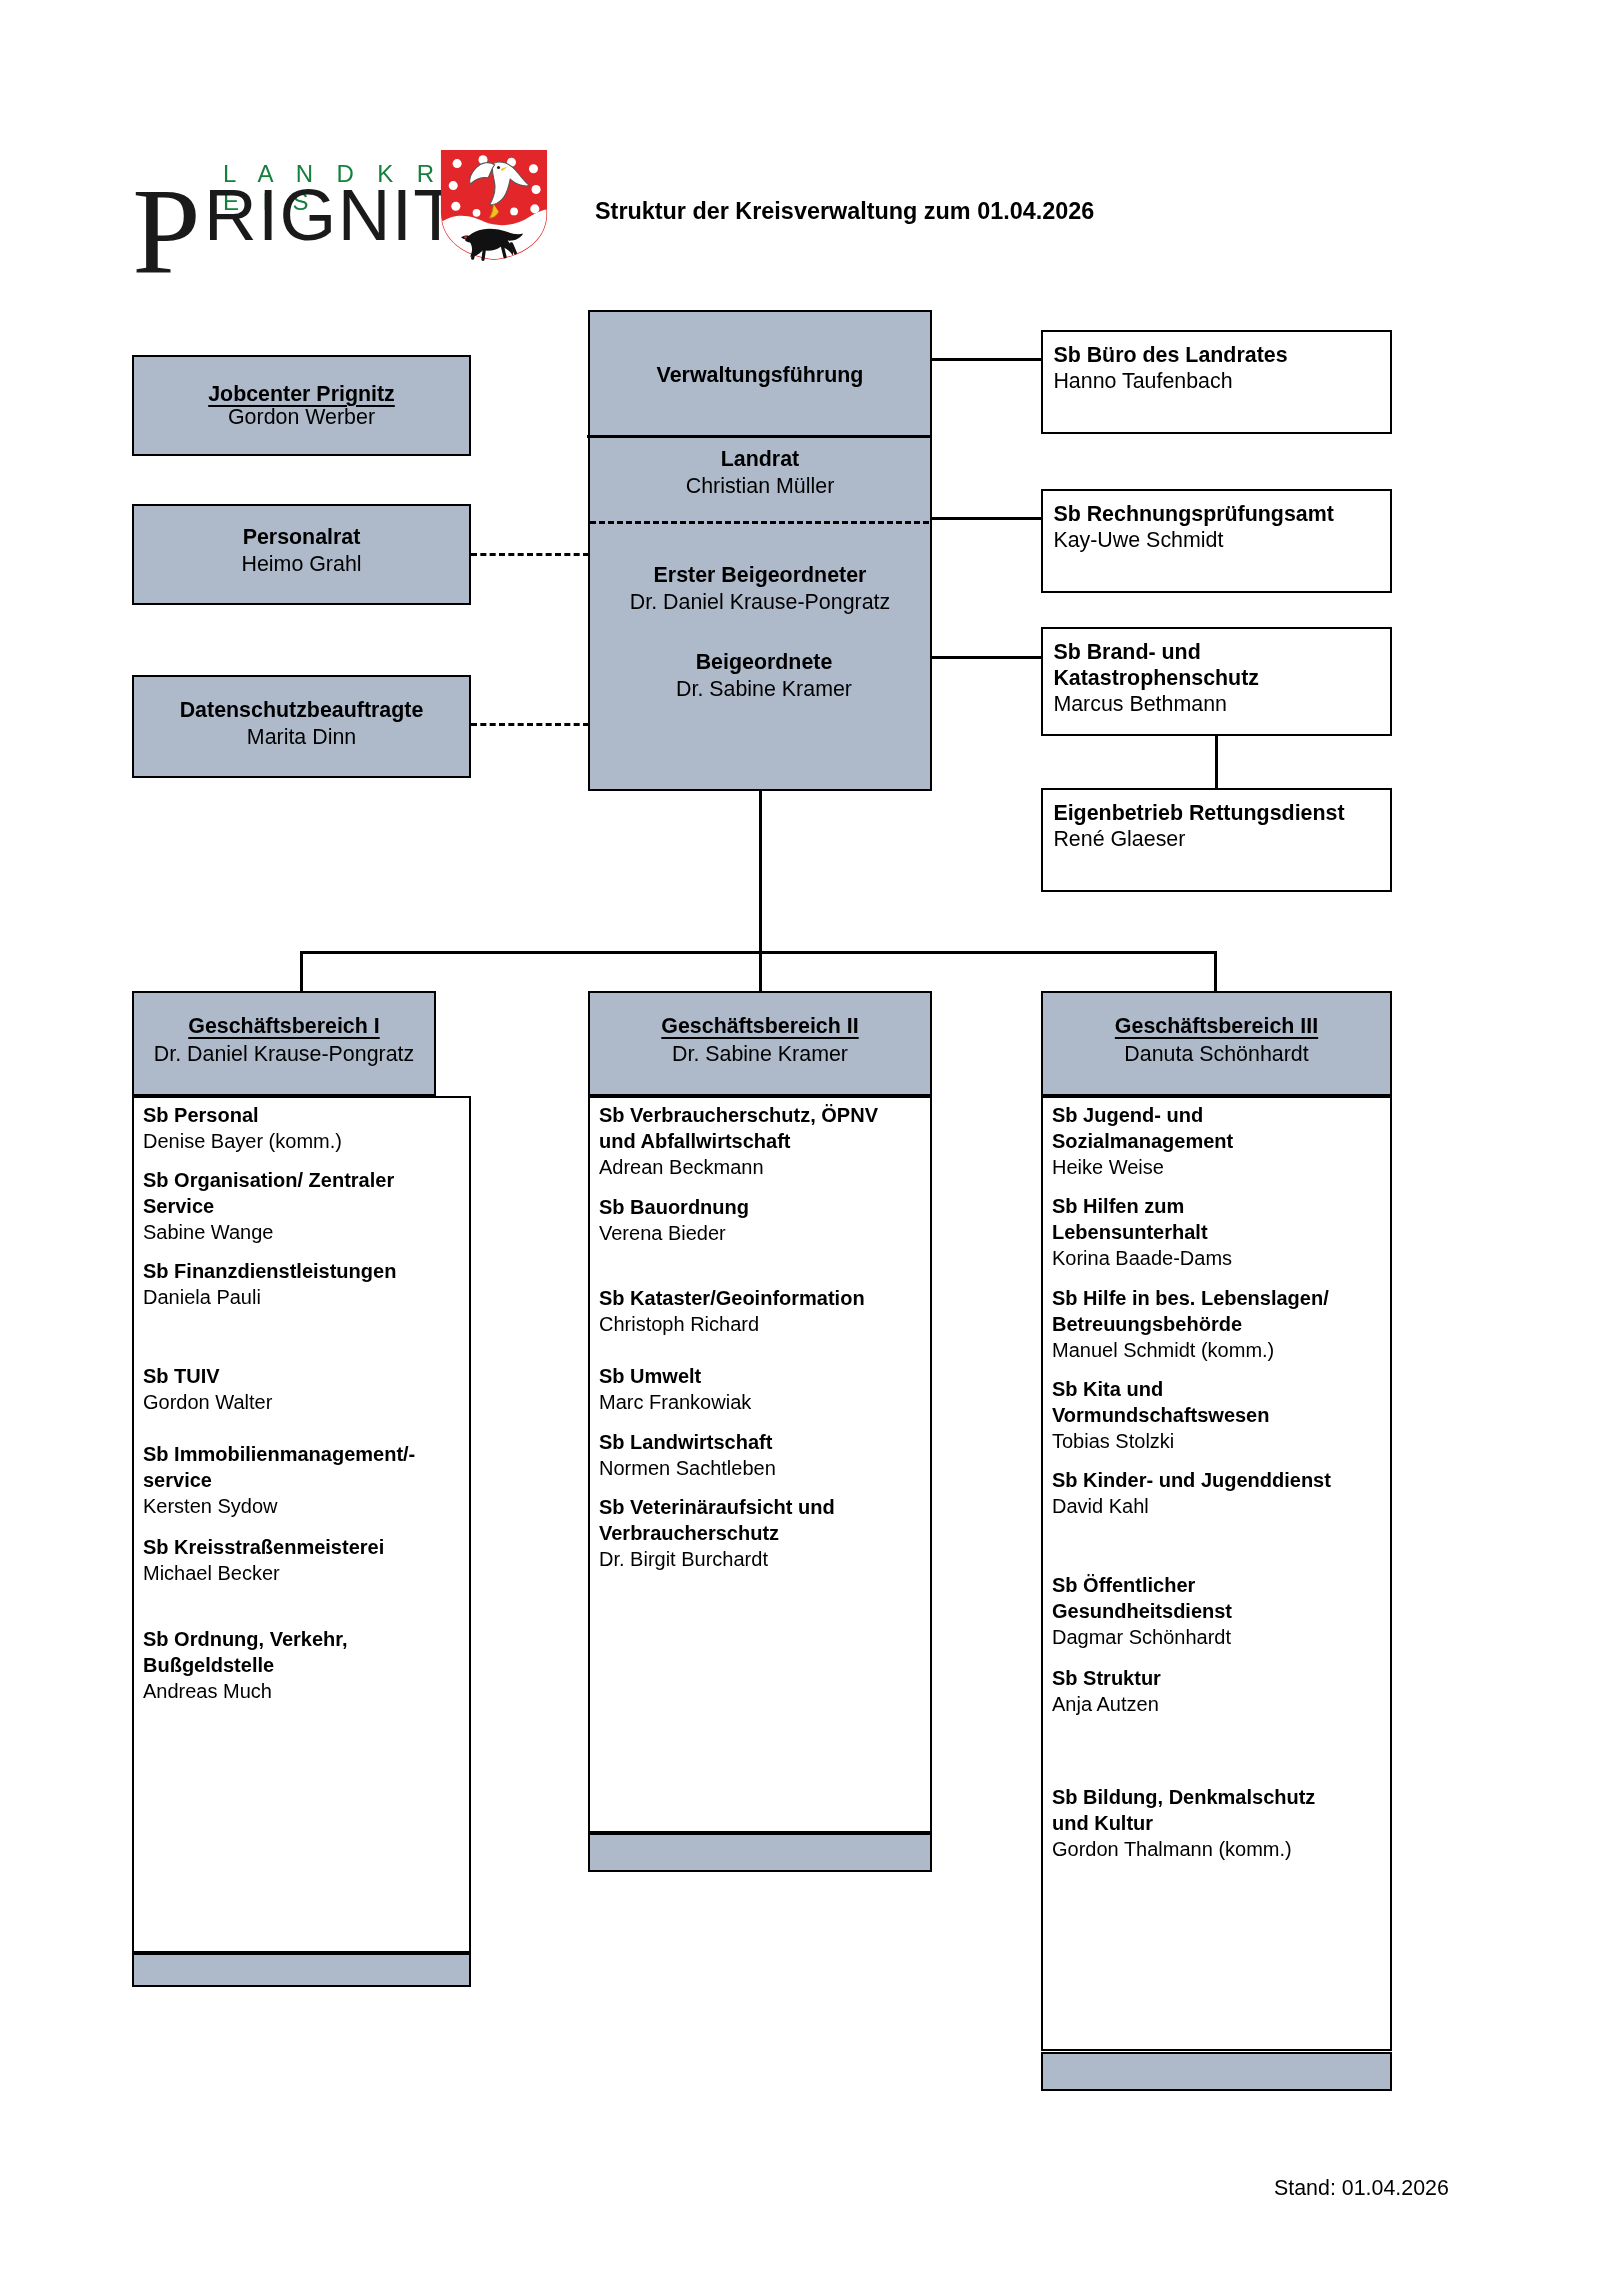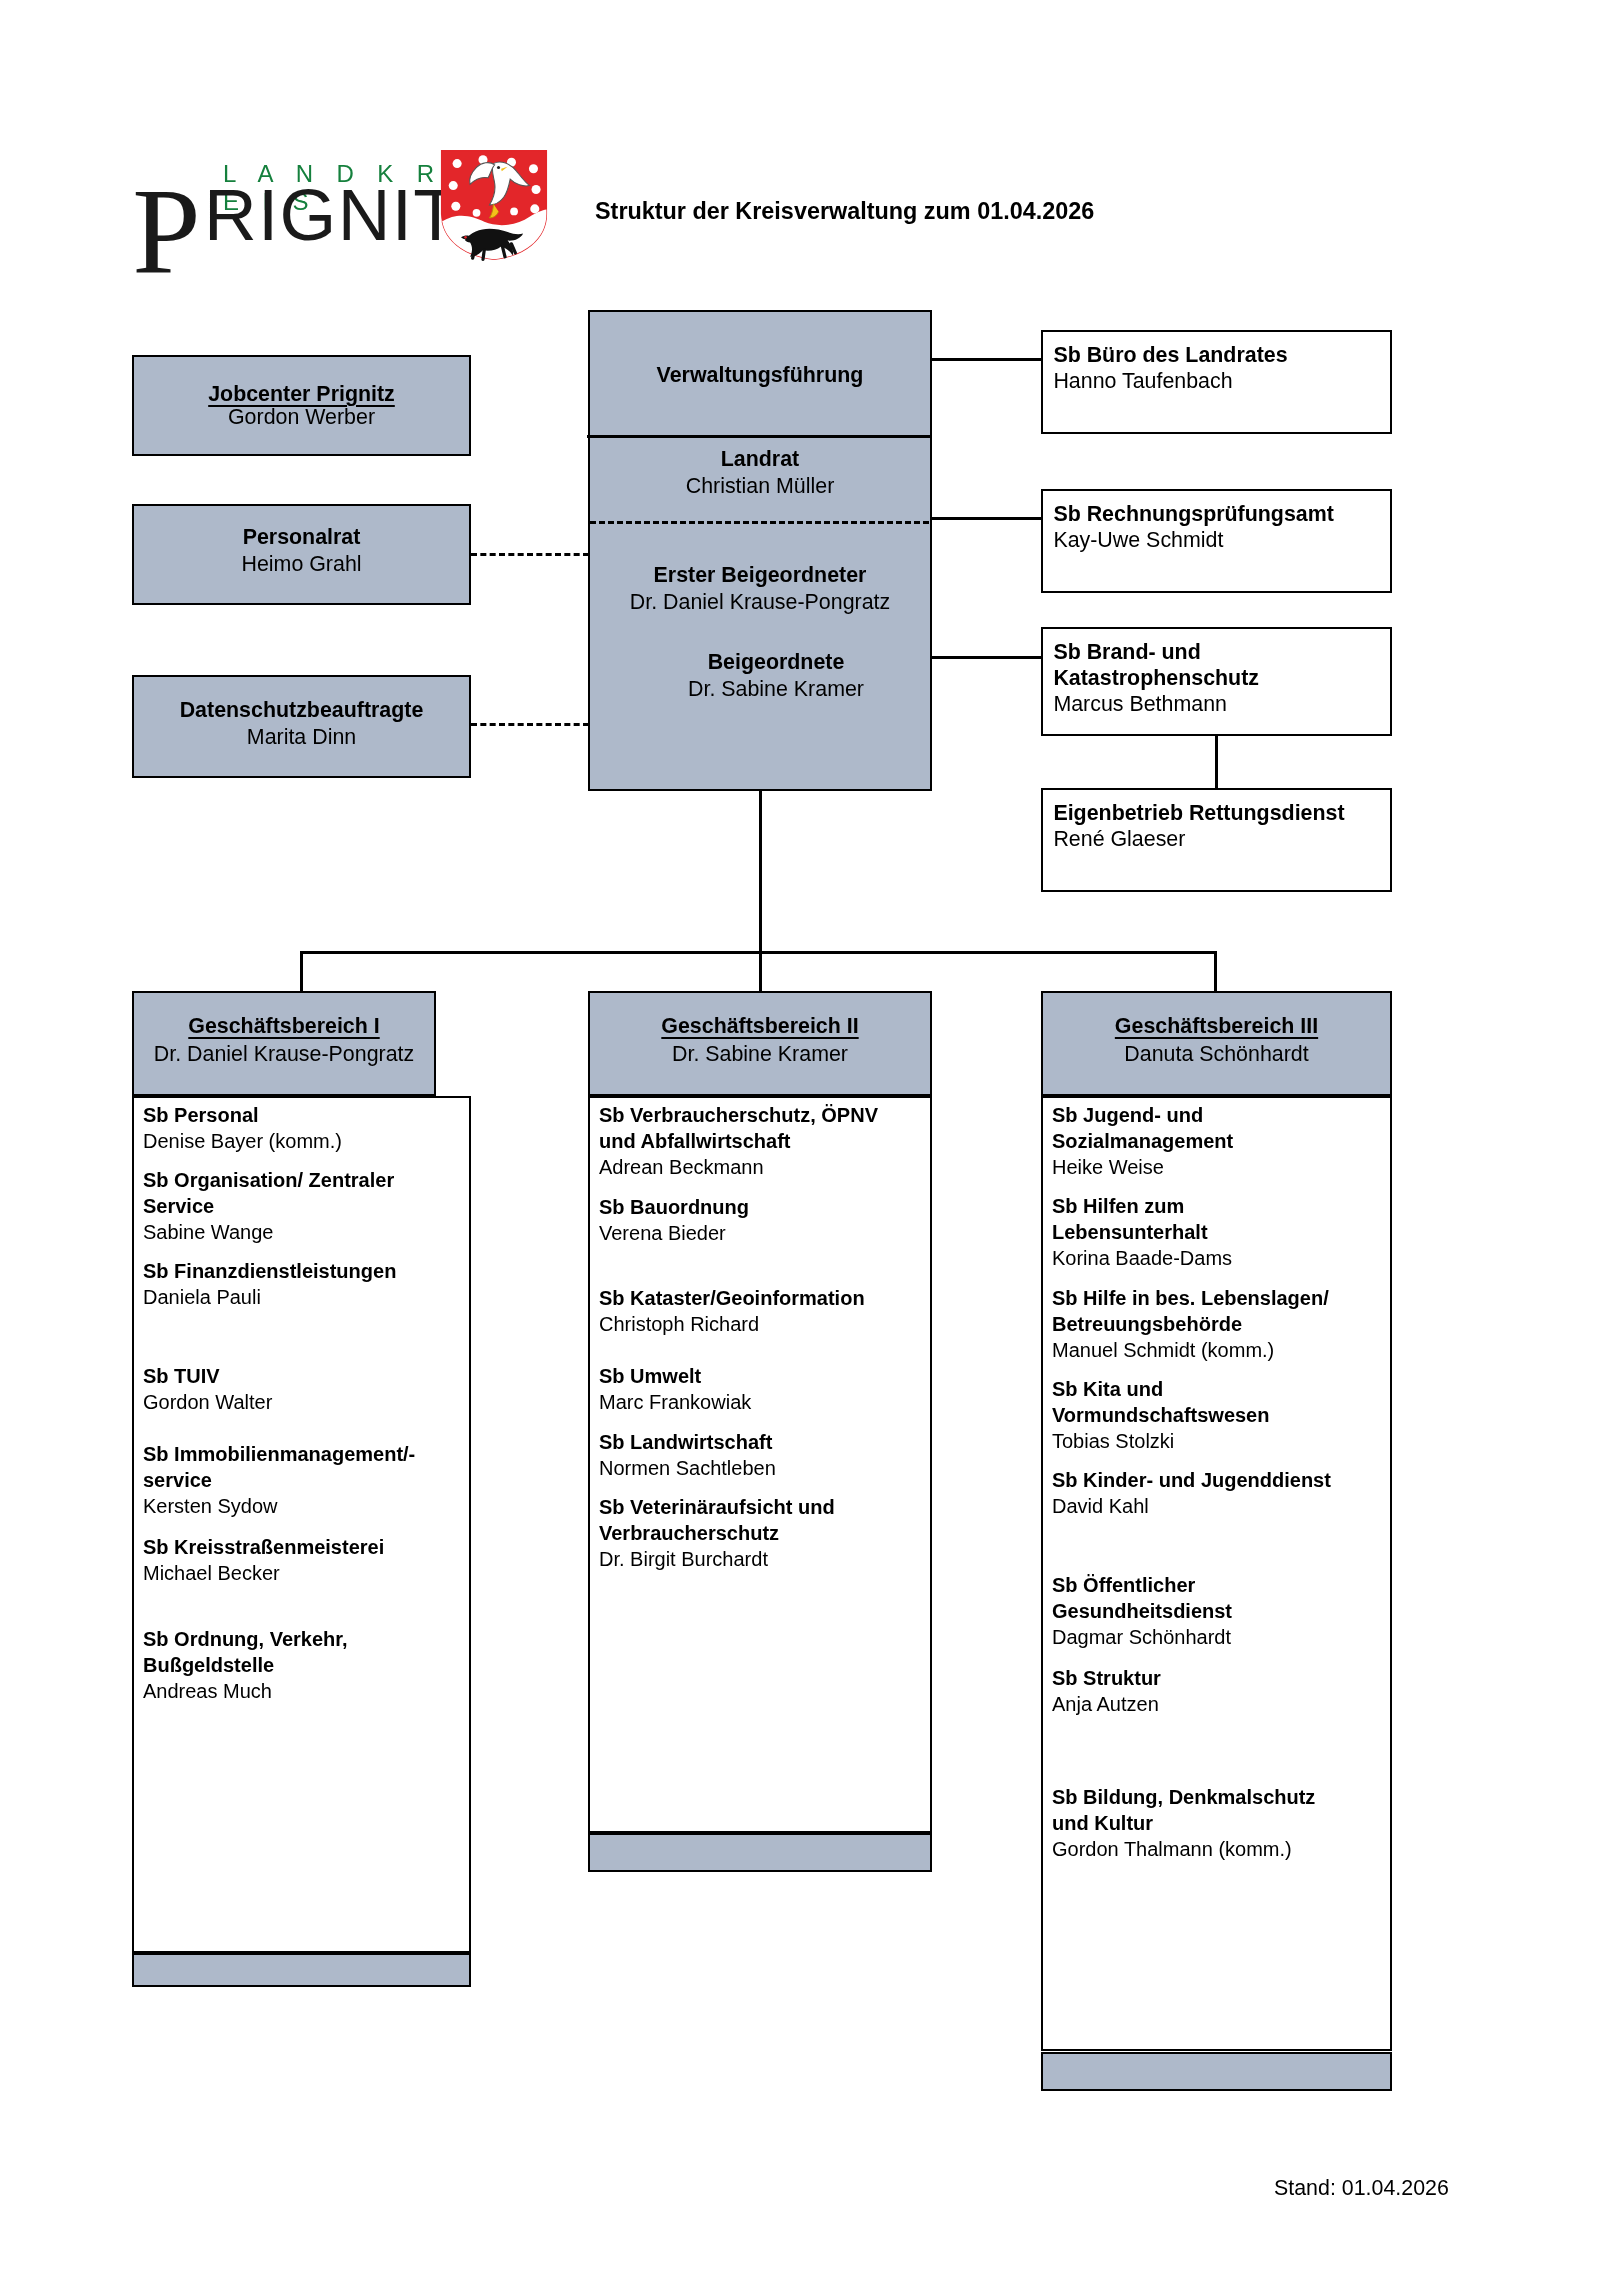--- a/index.html
+++ b/index.html
@@ -68,21 +68,21 @@
   }
 
   
   #vf-box{ left:588px; top:310px; width:344px; height:481px; }
   #vf-title{ position:absolute; left:0; top:50px; width:100%; }
   #vf-sep1{ position:absolute; left:-2.6px; top:123px; width:344px; height:2.6px; background:#000; }
   #vf-sep2{ position:absolute; left:0px; top:209px; width:339px; border-top:3.2px dashed #000; }
 
   #vf-landrat{ position:absolute; left:0; top:134px; width:100%; }
   #vf-eb{ position:absolute; left:0; top:250px; width:100%; }
-  #vf-bg{ position:absolute; left:16px; top:337px; width:100%; }
+  #vf-bg{ position:absolute; left:4px; top:337px; width:100%; }
 
   
   #jobcenter{ left:132px; top:355px; width:339px; height:101px; }
   #personalrat{ left:132px; top:504px; width:339px; height:101px; }
   #datenschutz{ left:132px; top:675px; width:339px; height:103px; }
   .lb-inner{ position:absolute; left:0; width:100%; }
 
   
   #buero{ left:1041px; top:330px; width:351px; height:104px; }
   #rpa{ left:1041px; top:489px; width:351px; height:104px; }

